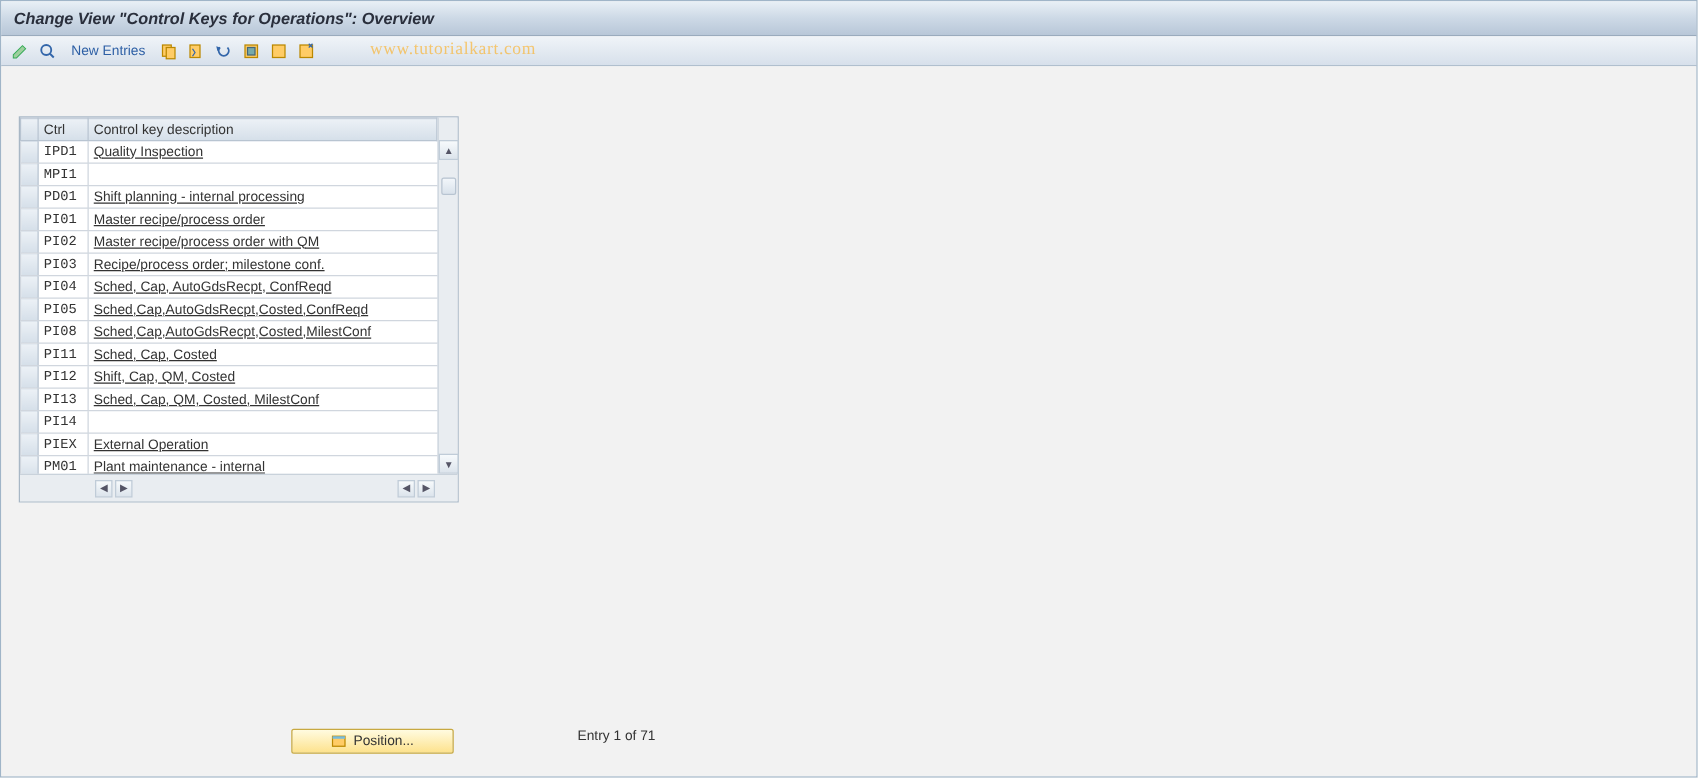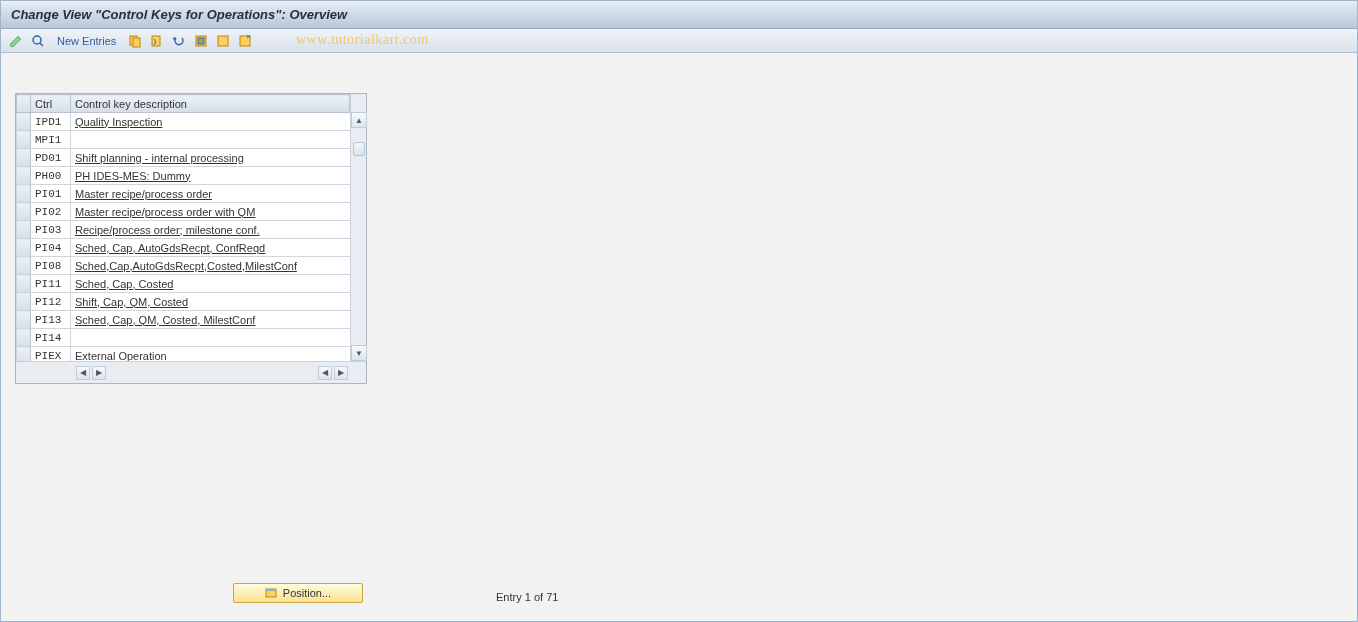--- a/index.html
+++ b/index.html
@@ -157,22 +157,22 @@
     font-size:8px;color:#556;cursor:pointer;
   }
   .hscroll .right-group { margin-left:auto; display:flex; gap:2px; margin-right:18px;}
   .hscroll .left-group { margin-right:auto; display:flex; gap:2px; margin-left:60px;}
 
   .position-row {
     position: absolute;
     left: 232px;
     top: 582px;
     display:flex;
-    align-items:flex-end;
-    gap: 102px;
+    align-items:flex-start;
+    gap: 68px;
   }
   .position-btn {
     width: 130px; height: 20px;
     background: linear-gradient(to bottom,#fffbe0,#fde28d);
     border: 1px solid #c8a941;
     border-radius: 2px;
     display:flex;align-items:center;justify-content:center;
     gap:6px;
     font-size:11px;
     cursor:pointer;
@@ -271,45 +271,45 @@
               <td class="ctrl">MPI1</td>
               <td class="desc" colspan="2"></td>
             </tr>
             <tr>
               <td class="rowsel"></td>
               <td class="ctrl">PD01</td>
               <td class="desc" colspan="2">Shift planning - internal processing</td>
             </tr>
             <tr>
               <td class="rowsel"></td>
-              <td class="ctrl">PH00</td>
-              <td class="desc" colspan="2">PH IDES-MES: Dummy</td>
-            </tr>
-            <tr>
-              <td class="rowsel"></td>
               <td class="ctrl">PI01</td>
               <td class="desc" colspan="2">Master recipe/process order</td>
             </tr>
             <tr>
               <td class="rowsel"></td>
               <td class="ctrl">PI02</td>
               <td class="desc" colspan="2">Master recipe/process order with QM</td>
             </tr>
             <tr>
               <td class="rowsel"></td>
               <td class="ctrl">PI03</td>
               <td class="desc" colspan="2">Recipe/process order; milestone conf.</td>
             </tr>
             <tr>
               <td class="rowsel"></td>
               <td class="ctrl">PI04</td>
               <td class="desc" colspan="2">Sched, Cap, AutoGdsRecpt, ConfReqd</td>
             </tr>
             <tr>
               <td class="rowsel"></td>
+              <td class="ctrl">PI05</td>
+              <td class="desc" colspan="2">Sched,Cap,AutoGdsRecpt,Costed,ConfReqd</td>
+            </tr>
+            <tr>
+              <td class="rowsel"></td>
               <td class="ctrl">PI08</td>
               <td class="desc" colspan="2">Sched,Cap,AutoGdsRecpt,Costed,MilestConf</td>
             </tr>
             <tr>
               <td class="rowsel"></td>
               <td class="ctrl">PI11</td>
               <td class="desc" colspan="2">Sched, Cap, Costed</td>
             </tr>
             <tr>
               <td class="rowsel"></td>
@@ -323,20 +323,25 @@
             </tr>
             <tr>
               <td class="rowsel"></td>
               <td class="ctrl">PI14</td>
               <td class="desc" colspan="2"></td>
             </tr>
             <tr>
               <td class="rowsel"></td>
               <td class="ctrl">PIEX</td>
               <td class="desc" colspan="2">External Operation</td>
+            </tr>
+            <tr>
+              <td class="rowsel"></td>
+              <td class="ctrl">PM01</td>
+              <td class="desc" colspan="2">Plant maintenance - internal</td>
             </tr>
             <tr>
               <td class="rowsel"></td>
               <td class="ctrl">PM02</td>
               <td class="desc" colspan="2">Plant maintenance - external</td>
             </tr>
           </tbody>
       </table>
       <div class="vscroll">
         <div class="arrow-up">▲</div>

